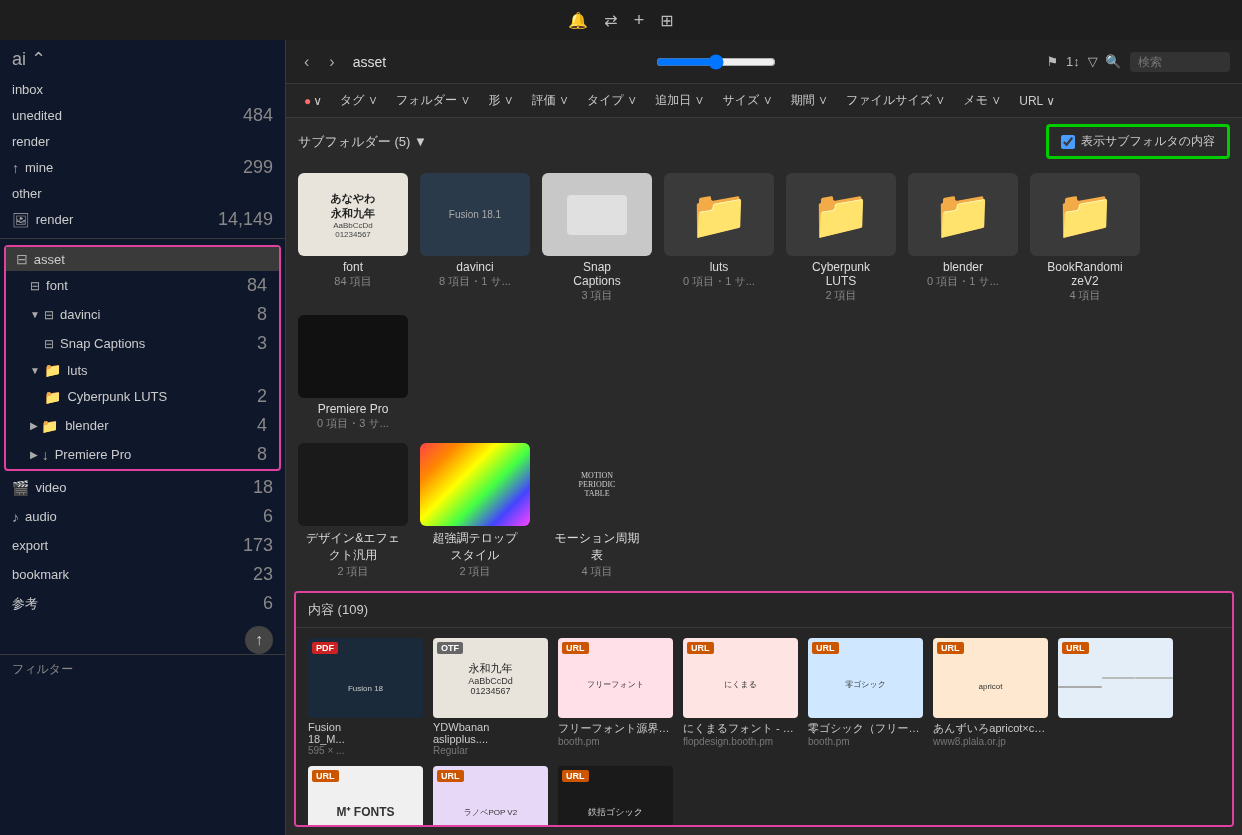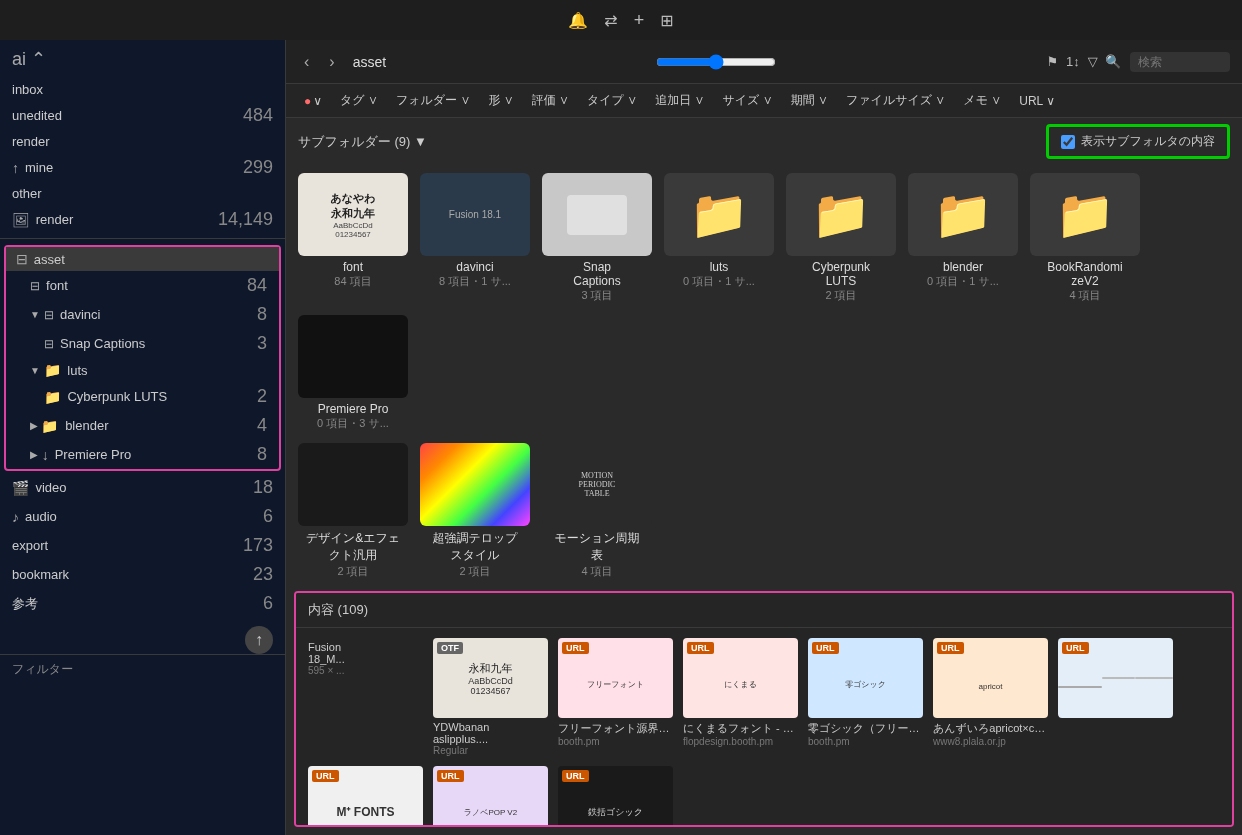--- a/index.html
+++ b/index.html
@@ -521,21 +521,21 @@
       <button class="filter-btn">タイプ ∨</button>
       <button class="filter-btn">追加日 ∨</button>
       <button class="filter-btn">サイズ ∨</button>
       <button class="filter-btn">期間 ∨</button>
       <button class="filter-btn">ファイルサイズ ∨</button>
       <button class="filter-btn">メモ ∨</button>
       <button class="filter-btn">URL ∨</button>
     </div>
 
     <div class="subfolder-bar">
-      <span class="subfolder-label">サブフォルダー (9) ▼</span>
+      <span class="subfolder-label">サブフォルダー (5) ▼</span>
       <div class="show-subfolder-box">
         <input type="checkbox" checked="" style="">
         <span>表示サブフォルタの内容</span>
       </div>
     </div>
 
     <div class="folders-grid">
 
       <div class="folder-item">
         <div class="folder-thumb font-thumb">
@@ -633,20 +633,24 @@
       </div>
     </div>
 
     <div class="content-section">
       <div class="content-header">
         <span>内容 (109)</span>
       </div>
       <div class="content-grid">
 
         <div class="content-item">
+          <div class="content-thumb fusion-thumb">
+            <div class="badge">PDF</div>
+            <div style="font-size:8px;color:#ccc;text-align:center;padding-top:20px;">Fusion 18</div>
+          </div>
           <div class="content-name">Fusion<br>18_M...</div>
           <div class="content-meta">595 × ...</div>
         </div>
 
         <div class="content-item">
           <div class="content-thumb ydw-thumb">
             <div class="badge otf" style="background:#666;">OTF</div>
             <div style="font-size:9px;color:#333;text-align:center;">
               <div style="font-size:11px;color:#222;">永和九年</div>
               <div>AaBbCcDd</div>

